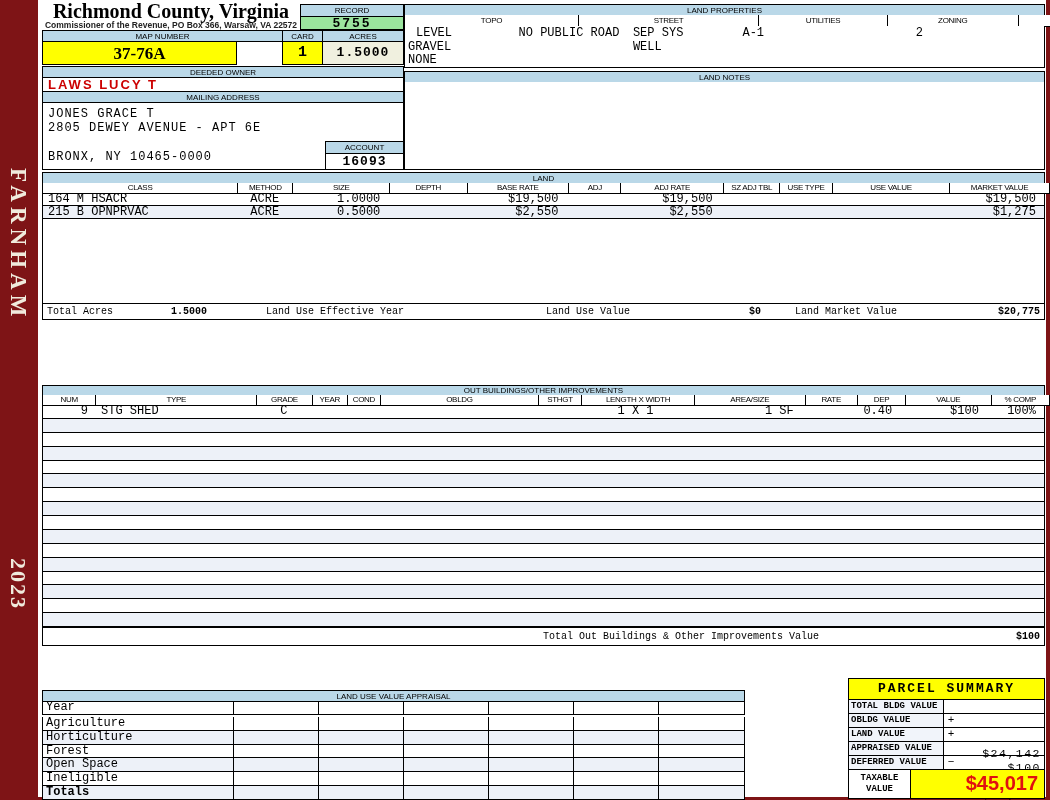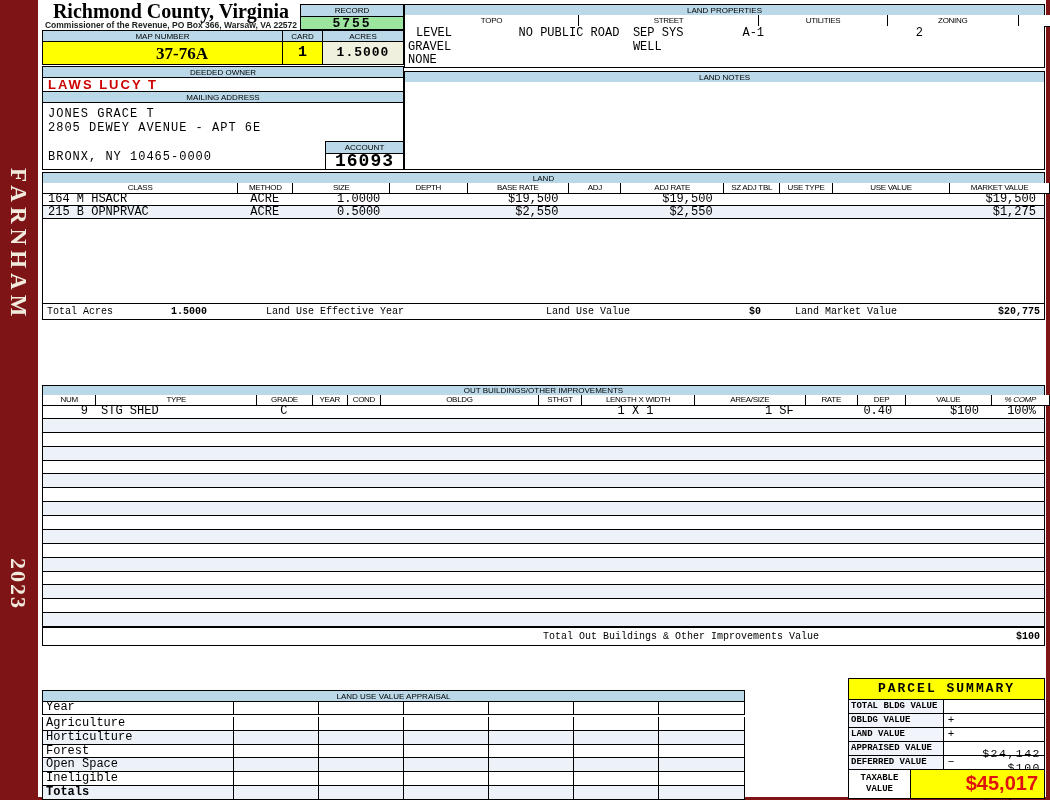--- a/index.html
+++ b/index.html
@@ -91,36 +91,36 @@
   <div class="county-title">Richmond County, Virginia</div>
   <div class="county-sub">Commissioner of the Revenue, PO Box 366, Warsaw, VA 22572</div>
 
   <div class="hdrcell" style="left:262px;top:4px;width:104px;height:13px;line-height:12px;">RECORD</div>
   <div class="valcell green mono b" style="left:262px;top:16px;width:104px;height:14px;font-size:13px;line-height:13px;letter-spacing:2px;">5755</div>
 
   <div class="hdrcell" style="left:4px;top:30px;width:241px;height:12px;">MAP NUMBER</div>
   <div class="hdrcell" style="left:244px;top:30px;width:41px;height:12px;">CARD</div>
   <div class="hdrcell" style="left:284px;top:30px;width:82px;height:12px;">ACRES</div>
 
-  <div class="valcell yellow b" style="left:4px;top:41px;width:280px;height:24px;font-family:'Liberation Serif',serif;font-size:17px;line-height:23px;">37-76A</div>
+  <div class="valcell yellow b" style="left:4px;top:41px;width:195px;height:24px;font-family:'Liberation Serif',serif;font-size:17px;line-height:23px;">37-76A</div>
   <div class="valcell yellow mono b" style="left:244px;top:41px;width:41px;height:24px;font-size:15px;line-height:22px;">1</div>
   <div class="valcell ivory mono b" style="left:284px;top:41px;width:82px;height:24px;font-size:13px;line-height:22px;letter-spacing:1px;">1.5000</div>
 
   <div class="hdrcell" style="left:4px;top:66px;width:362px;height:12px;">DEEDED OWNER</div>
   <div class="valcell owner-val" style="left:4px;top:77px;width:362px;height:15px;">LAWS LUCY T</div>
 
   <div class="hdrcell" style="left:4px;top:91px;width:362px;height:12px;">MAILING ADDRESS</div>
   <div class="box bordered mono" style="left:4px;top:102px;width:362px;height:68px;background:#fff;">
     <div class="addr-line" style="top:4px;">JONES GRACE T</div>
     <div class="addr-line" style="top:18px;">2805 DEWEY AVENUE - APT 6E</div>
     <div class="addr-line" style="top:47px;">BRONX, NY 10465-0000</div>
   </div>
 
   <div class="hdrcell" style="left:287px;top:141px;width:79px;height:13px;line-height:12px;">ACCOUNT</div>
-  <div class="valcell mono b" style="left:287px;top:153px;width:79px;height:17px;font-size:18px;line-height:15px;letter-spacing:1px;background:#fff;">16093</div>
+  <div class="valcell mono b" style="left:287px;top:153px;width:79px;height:17px;font-size:13px;line-height:15px;letter-spacing:1px;background:#fff;">16093</div>
 
   <div class="bar box" style="left:366px;top:4px;width:641px;height:12px;line-height:11px;">LAND PROPERTIES</div>
   <div id="lp-head" class="thead-row" style="left:366px;top:15px;height:12px;">
       <div class="thead-cell" style="width: 17.3%; line-height: 11px;">TOPO</div>
       <div class="thead-cell" style="width: 17.9%; line-height: 11px;">STREET</div>
       <div class="thead-cell" style="width: 12.8%; line-height: 11px;">UTILITIES</div>
       <div class="thead-cell" style="width: 13%; line-height: 11px;">ZONING</div>
       <div class="thead-cell" style="width: 39%; line-height: 11px;">CLASS</div>
     </div>
   <div id="lp-body" class="box bordered" style="left:366px;top:26px;width:641px;height:42px;background:#fff;border-top:none;">
@@ -207,21 +207,21 @@
       <div class="thead-cell" style="width: 5.5%; line-height: 10px;">GRADE</div>
       <div class="thead-cell" style="width: 3.5%; line-height: 10px;">YEAR</div>
       <div class="thead-cell" style="width: 3.3%; line-height: 10px;">COND</div>
       <div class="thead-cell" style="width: 15.7%; line-height: 10px;">OBLDG</div>
       <div class="thead-cell" style="width: 4.3%; line-height: 10px;">STHGT</div>
       <div class="thead-cell" style="width: 11.2%; line-height: 10px;">LENGTH X WIDTH</div>
       <div class="thead-cell" style="width: 11%; line-height: 10px;">AREA/SIZE</div>
       <div class="thead-cell" style="width: 5.2%; line-height: 10px;">RATE</div>
       <div class="thead-cell" style="width: 4.8%; line-height: 10px;">DEP</div>
       <div class="thead-cell" style="width: 8.5%; line-height: 10px;">VALUE</div>
-      <div class="thead-cell" style="width: 5.7%; line-height: 10px; font-style: italic;">% COMP</div>
+      <div class="thead-cell" style="width: 5.7%; line-height: 10px;">% COMP</div>
     </div>
   <div id="ob-rows">
       <div class="trow" style="left: 4px; top: 405px; height: 13.875px; position: absolute; width: 1003px;">
         <div class="tcell" style="width: 5.3%; line-height: 12.875px; text-align: right; padding-right: 8px;">9</div>
         <div class="tcell" style="width: 16%; line-height: 12.875px; padding-left: 5px;">STG SHED</div>
         <div class="tcell" style="width: 5.5%; line-height: 12.875px; text-align: center;">C</div>
         <div class="tcell" style="width: 3.5%; line-height: 12.875px; text-align: center;"></div>
         <div class="tcell" style="width: 3.3%; line-height: 12.875px; text-align: center;"></div>
         <div class="tcell" style="width: 15.7%; line-height: 12.875px; text-align: center;"></div>
         <div class="tcell" style="width: 4.3%; line-height: 12.875px; text-align: center;"></div>

